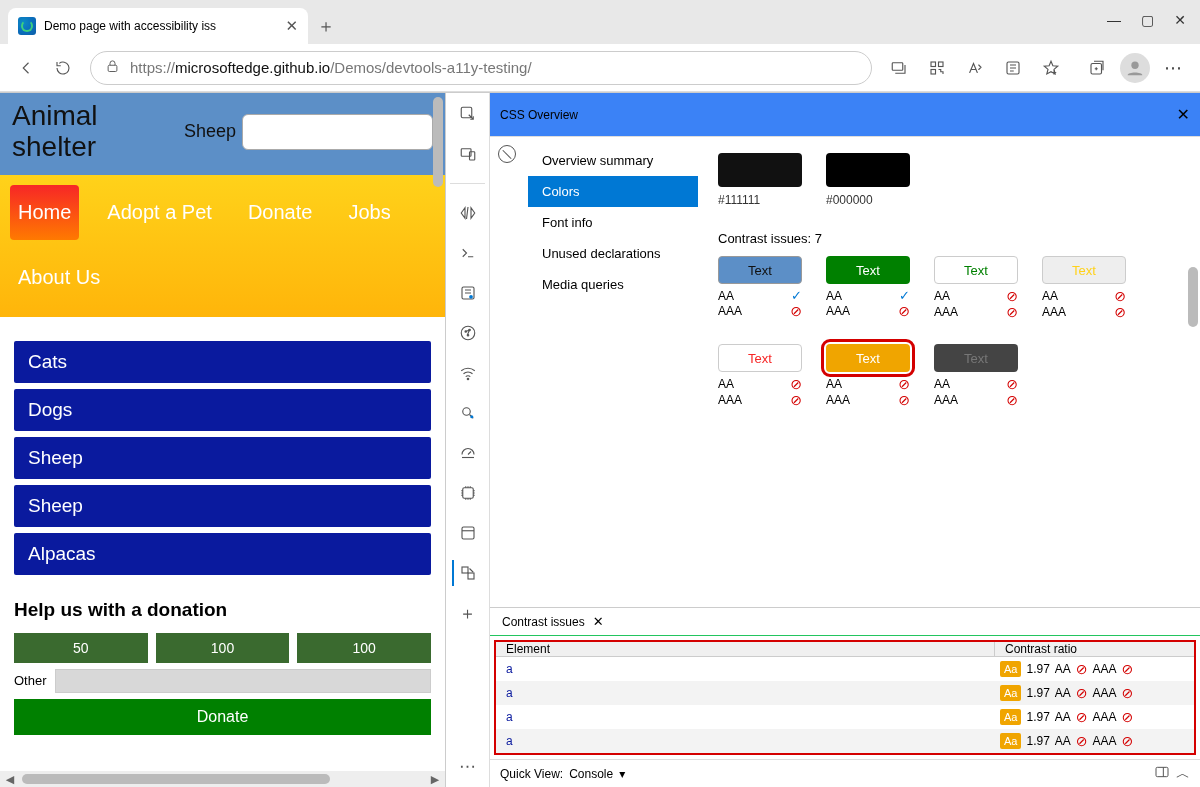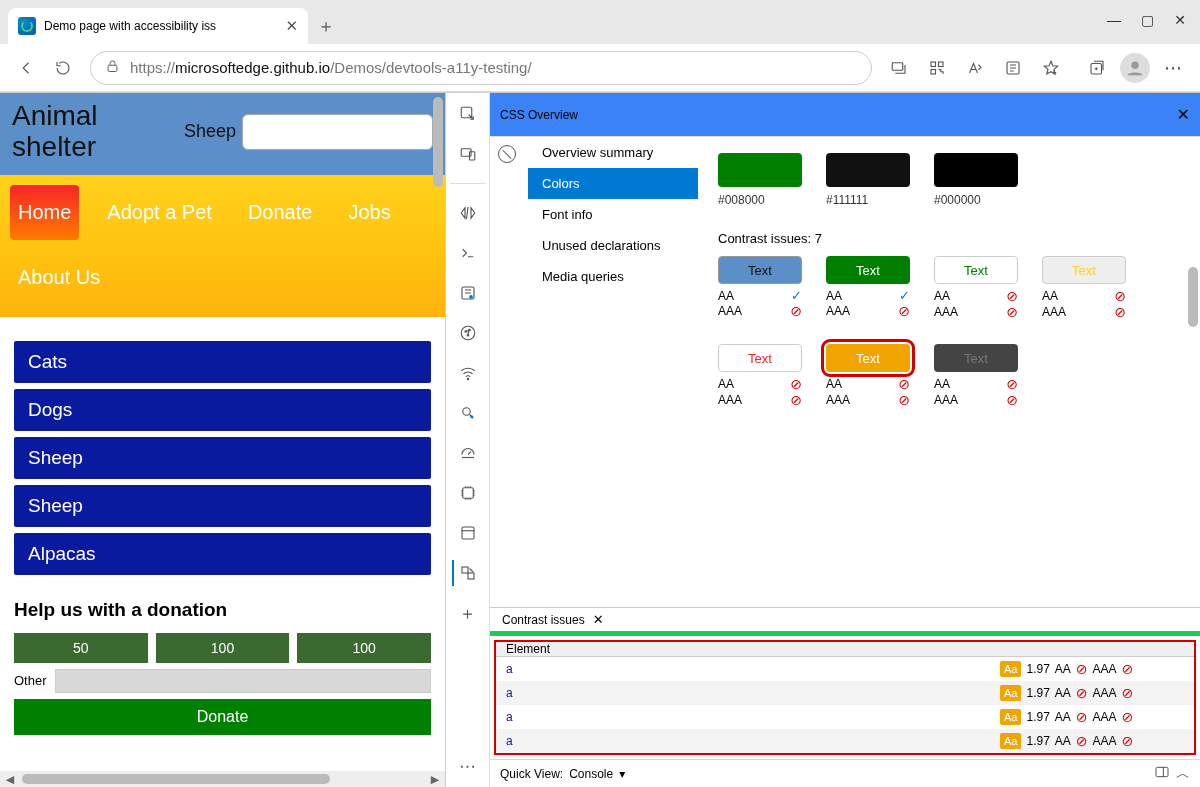--- a/index.html
+++ b/index.html
@@ -65,41 +65,41 @@
 .devtools-icons .bottom { margin-top: auto; margin-bottom: 8px; }
 
 
 .devtools { flex: 1; display: flex; flex-direction: column; background: #fff;}
 .css-overview-hdr { background: #3b82f6; height: 44px; display: flex; align-items: center; padding: 0 10px; font-size: 12px; border-bottom: 1px solid #ddd; justify-content: space-between;}
 .css-overview-hdr .close { cursor: pointer; font-size: 16px;}
 .css-body { flex: 1; display: flex; min-height: 0; }
 .css-toolbar { width: 38px; border-right: none; padding: 8px 0 0 8px; }
 .css-toolbar .stop { width: 18px; height: 18px; border: 1.5px solid #555; border-radius: 50%; position: relative; cursor: pointer;}
 .css-toolbar .stop::after { content:""; position: absolute; left: 2px; right: 2px; top: 50%; border-top: 1.5px solid #555; transform: rotate(45deg); transform-origin: center;}
-.css-sidebar { width: 170px; font-size: 13px;}
+.css-sidebar { width: 170px; padding-top: 8px; font-size: 13px;}
 .css-sidebar .item { padding: 8px 14px; cursor: pointer;}
 .css-sidebar .item.selected { background: #0078d4; color: #fff; }
 .css-main { flex: 1; overflow: auto; padding: 16px 20px 8px; position: relative;}
 .swatch-row { display: flex; gap: 24px; margin-bottom: 8px;}
 .swatch { width: 84px; }
 .swatch .box { height: 34px; border-radius: 4px; margin-bottom: 6px;}
 .swatch .label { font-size: 12px; color: #333; }
 .contrast-title { font-size: 13px; margin: 24px 0 10px; }
 .text-grid { display: flex; flex-wrap: wrap; gap: 24px 24px; max-width: 480px;}
 .text-cell { width: 84px; }
 .text-cell .sample { height: 28px; border-radius: 4px; display: flex; align-items: center; justify-content: center; font-size: 13px; margin-bottom: 4px; border: 1px solid transparent;}
 .text-cell.highlighted .sample { outline: 3px solid #d40000; outline-offset: 2px;}
 .aa-row { display: flex; justify-content: space-between; align-items: center; font-size: 12px; }
 .pass { color: #0078d4; font-size: 13px;}
 .fail { color: #d40000; font-size: 14px;}
 .vscroll2 { position: absolute; right: 2px; top: 130px; width: 10px; height: 60px; background: #bbb; border-radius: 5px;}
 
 
 .issues-pane { border-top: 1px solid #ccc; }
-.issues-tab { height: 28px; display: flex; align-items: center; padding: 0 12px; font-size: 12px; border-bottom: 5px solid #22c55e;}
+.issues-tab { height: 28px; display: flex; align-items: center; padding: 0 12px; font-size: 12px; border-bottom: 1px solid #22c55e;}
 .issues-tab .tab-close2 { margin-left: 8px; cursor: pointer; font-size: 13px;}
 .issues-table { border: 2px solid #d40000; margin: 4px 4px 4px 4px;}
 .issues-table .thead { display: flex; background: #f0f0f0; border-bottom: 1px solid #ccc; font-size: 12px; }
 .issues-table .thead div { padding: 0 10px; }
 .th-el { flex: 1; }
 .th-cr { width: 200px; border-left: 1px solid #ccc;}
 .issues-table .row { display: flex; font-size: 12px; align-items: center; }
 .issues-table .row:nth-child(even) { background: #f3f3f3;}
 .issues-table .row .el { flex: 1; padding: 4px 10px; color: #0a1a9e;}
 .issues-table .row .cr { width: 200px; padding: 4px 6px; display: flex; align-items: center; gap: 5px;}
@@ -353,24 +353,20 @@
             <div class="css-sidebar">
               <div class="item">Overview summary</div>
               <div class="item selected">Colors</div>
               <div class="item">Font info</div>
               <div class="item">Unused declarations</div>
               <div class="item">Media queries</div>
             </div>
             <div class="css-main">
               <div class="swatch-row" id="swatch-row">
                   <div class="swatch">
-                    <div class="box" style="background:#008000"></div>
-                    <div class="label">#008000</div>
-                  </div>
-                  <div class="swatch">
                     <div class="box" style="background:#111111"></div>
                     <div class="label">#111111</div>
                   </div>
                   <div class="swatch">
                     <div class="box" style="background:#000000"></div>
                     <div class="label">#000000</div>
                   </div>
                 </div>
               <div class="contrast-title">Contrast issues: 7</div>
               <div class="text-grid" id="text-grid">
@@ -457,20 +453,21 @@
           </div>
 
           <div class="issues-pane">
             <div class="issues-tab">
               <span>Contrast issues</span>
               <span class="tab-close2">✕</span>
             </div>
             <div class="issues-table">
               <div class="thead">
                 <div class="th-el">Element</div>
+                <div class="th-cr">Contrast ratio</div>
               </div>
               <div id="issues-rows">
                   <div class="row">
                     <div class="el">a</div>
     <div class="cr">
                       <span class="aa-badge">Aa</span>
                       <span>1.97</span>
                       <span>AA</span>
                       <span class="fail">⊘</span>
                       <span>AAA</span>

